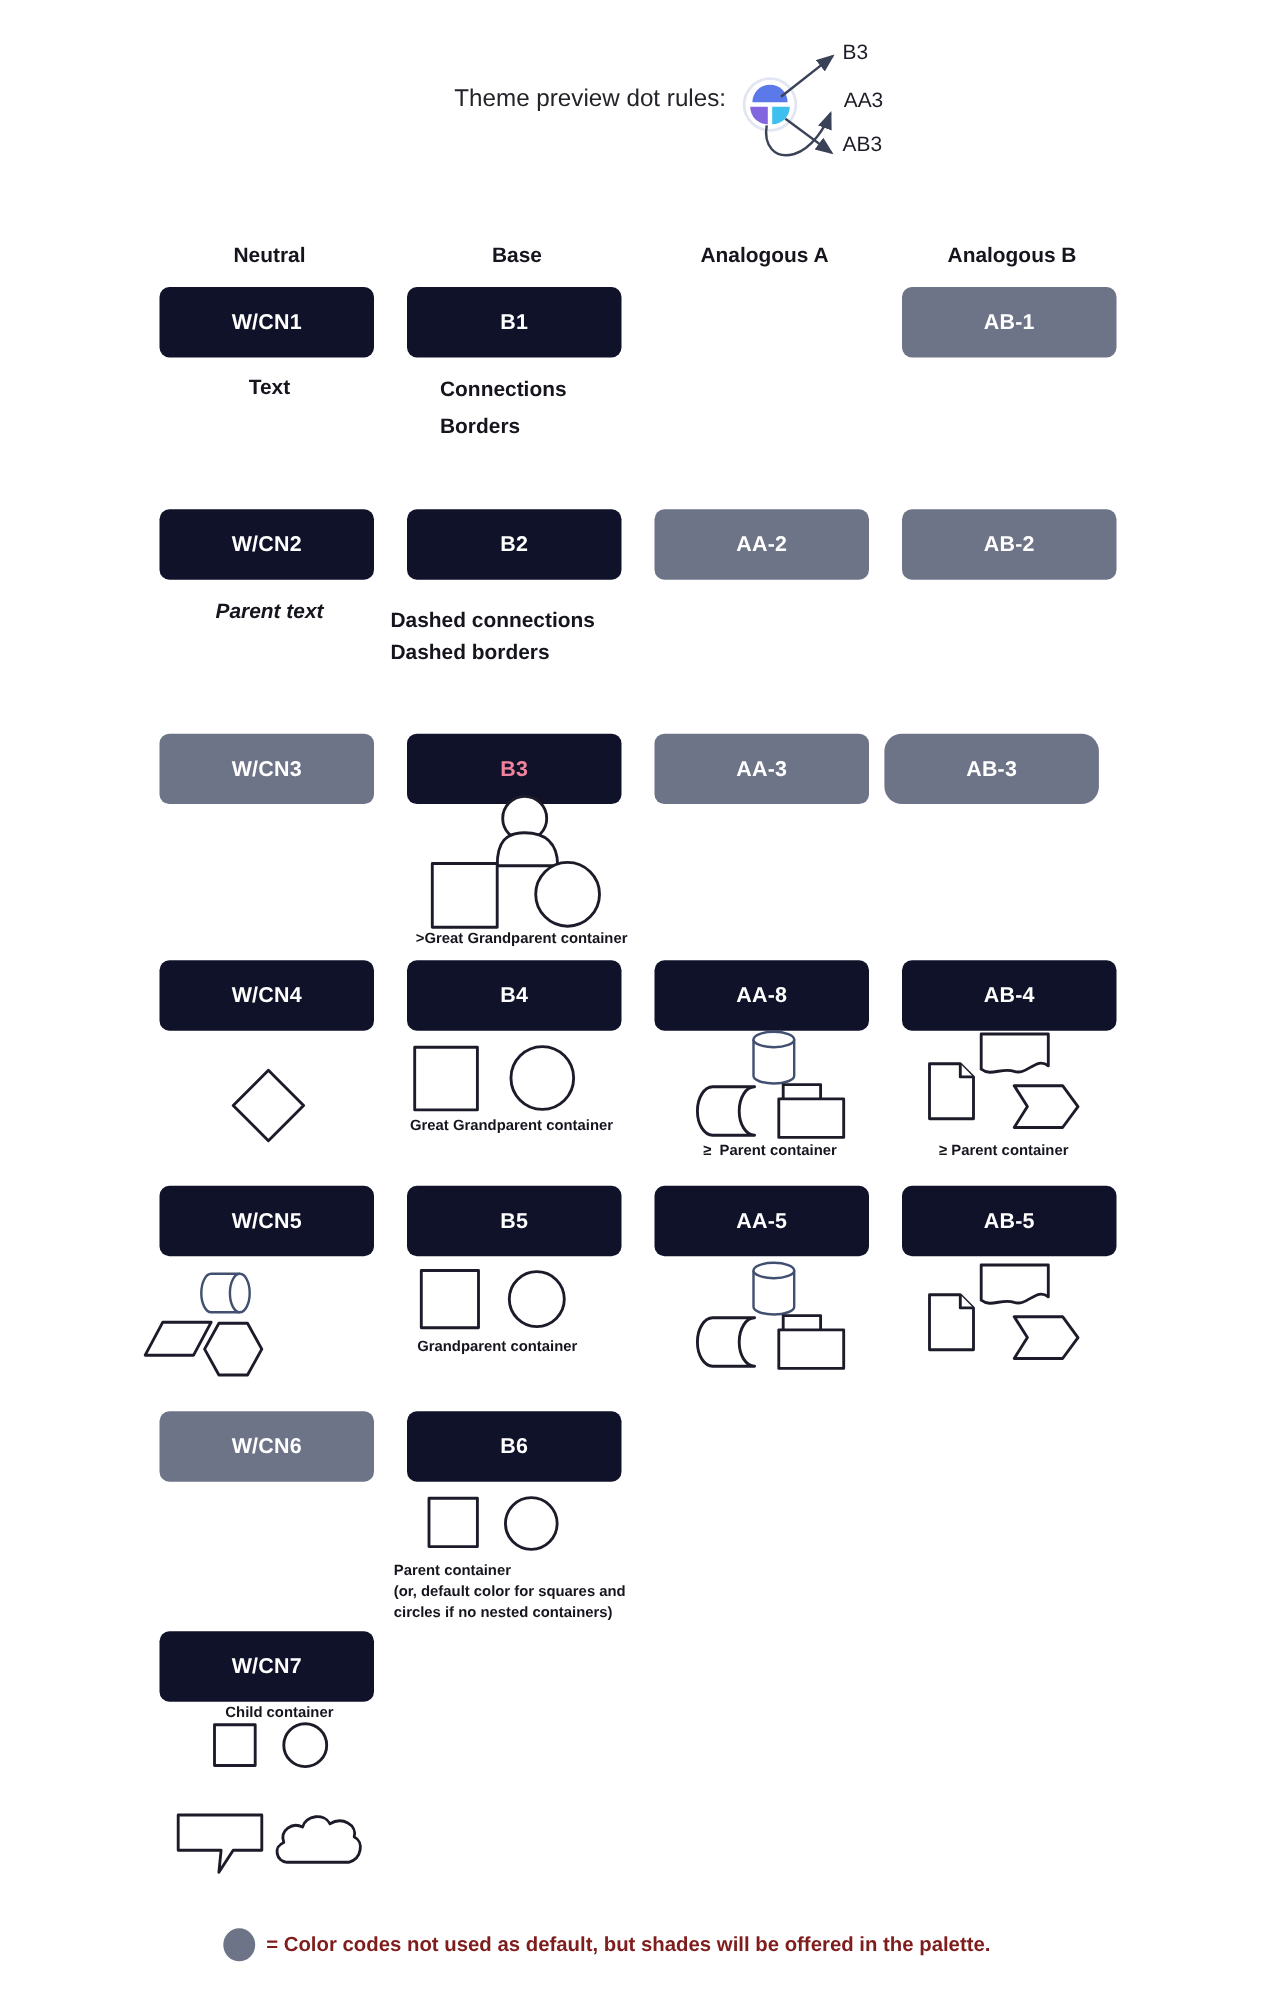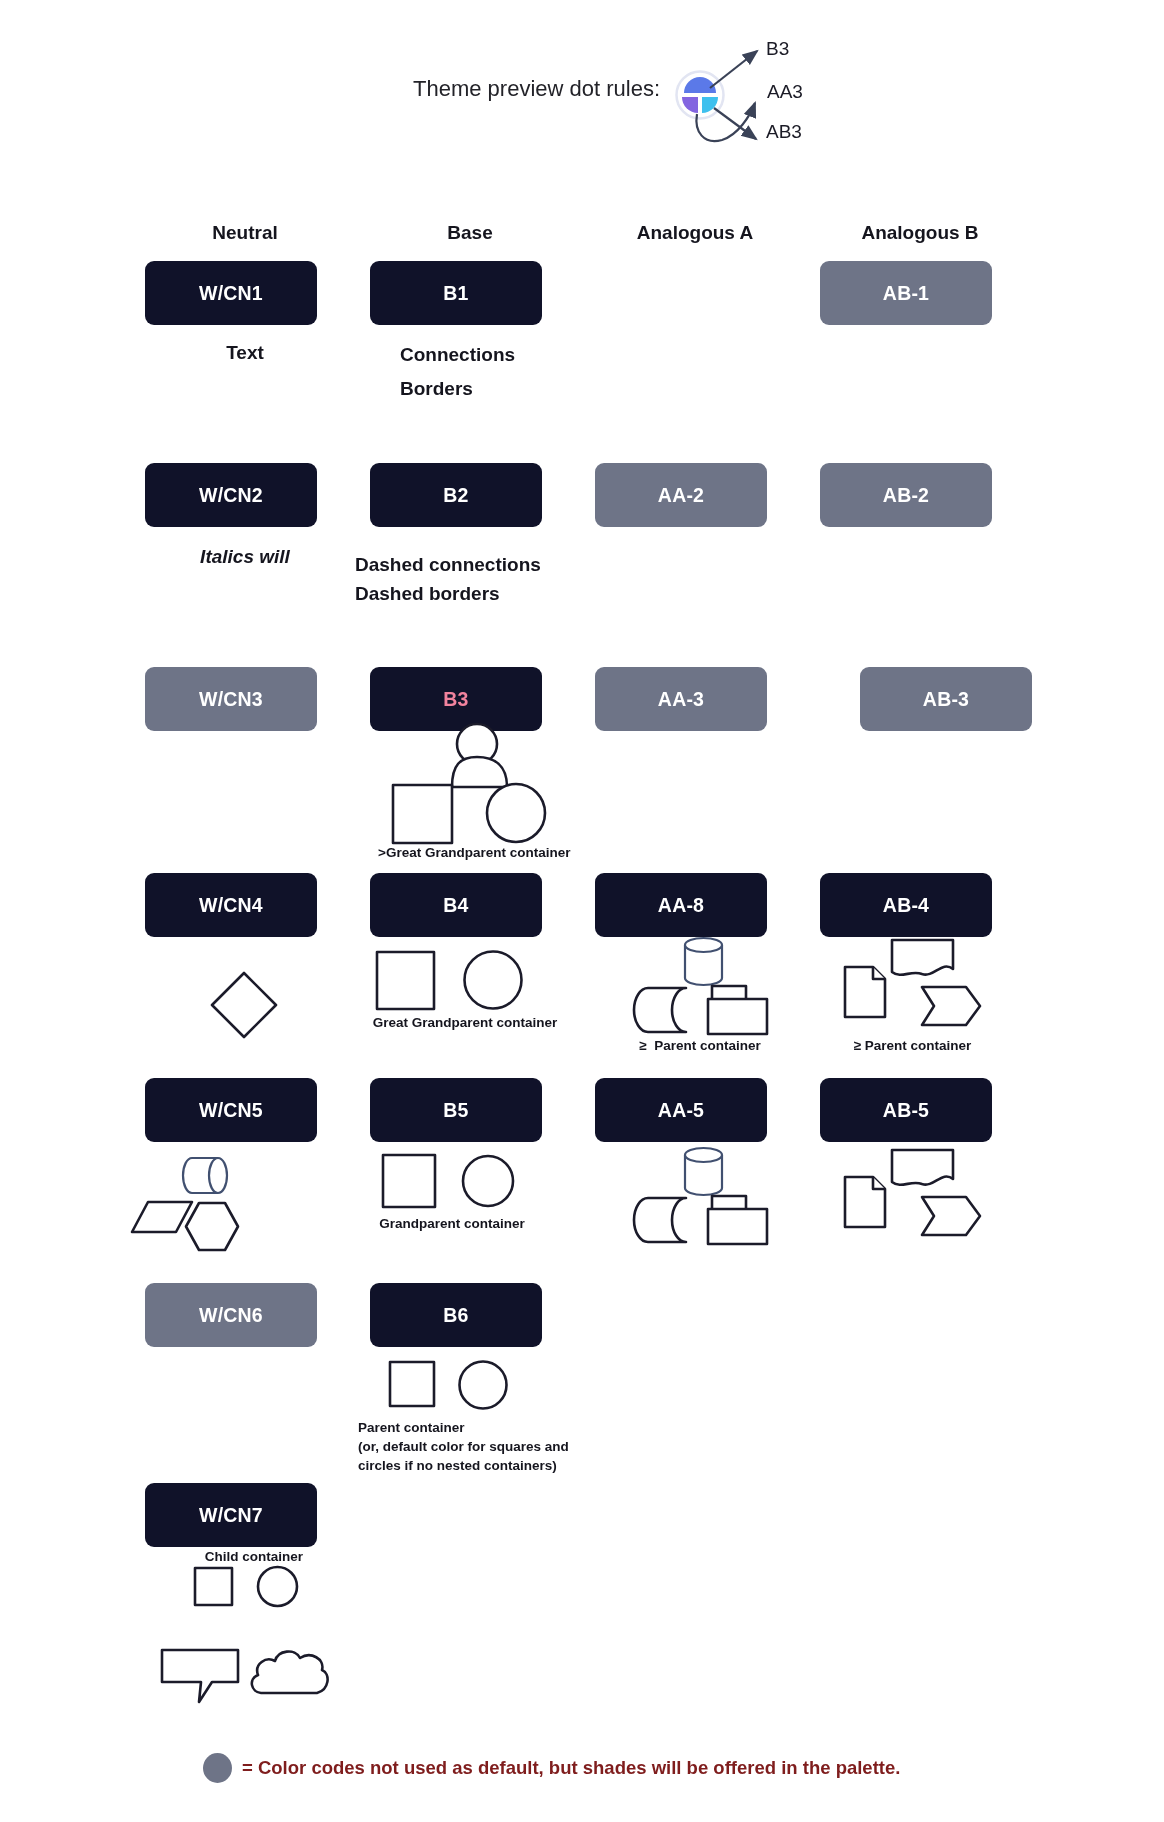--- a/index.html
+++ b/index.html
@@ -1,21 +1,21 @@
 <!DOCTYPE html>
 <html><head>
 <meta charset="utf-8">
 <style>
   html,body{margin:0;padding:0;background:#fff;}
   body{font-family:"Liberation Sans","DejaVu Sans",sans-serif;}
   #stage{position:relative;width:1164px;height:1822px;background:#fff;overflow:hidden;}
   .title{position:absolute;font-size:22px;font-weight:400;color:#232329;margin-left:45px;}
   .dot-label{position:absolute;font-size:19px;font-weight:500;color:#1b1b26;}
   .header{position:absolute;width:200px;text-align:center;font-weight:700;font-size:19px;color:#15151e;}
-  .swatch{position:absolute;width:172px;height:64px;border-radius:9px;display:flex;align-items:center;justify-content:center;
+  .swatch{position:absolute;width:195px;height:64px;border-radius:9px;display:flex;align-items:center;justify-content:center;
           font-weight:700;font-size:19.5px;color:#fff;letter-spacing:.2px;}
   .dark{background:#101229;}
   .gray{background:#6e7487;}
   .pink-text{color:#f2839e;}
   .note{position:absolute;font-weight:700;font-size:19px;color:#15151e;white-space:pre;}
   .center200{width:200px;text-align:center;}
   .italic{font-style:italic;}
   .caption{position:absolute;font-weight:700;font-size:13.5px;color:#15151e;white-space:pre;}
   .ctr{text-align:center;}
   svg.fig{position:absolute;overflow:visible;}
@@ -61,28 +61,28 @@
 
   <div class="note center200" style="left:145px;top:342px;">Text</div>
   <div class="note" style="left:400px;top:344px;">Connections</div>
   <div class="note" style="left:400px;top:378px;">Borders</div>
 
   <div class="swatch dark" style="left:145px;top:463px;">W/CN2</div>
   <div class="swatch dark" style="left:370px;top:463px;">B2</div>
   <div class="swatch gray" style="left:595px;top:463px;">AA-2</div>
   <div class="swatch gray" style="left:820px;top:463px;">AB-2</div>
 
-  <div class="note center200 italic" style="left:145px;top:546px;">Italics will</div>
+  <div class="note center200 italic" style="left:145px;top:546px;">Parent text</div>
   <div class="note" style="left:355px;top:554px;">Dashed connections</div>
   <div class="note" style="left:355px;top:583px;">Dashed borders</div>
 
   <div class="swatch gray" style="left:145px;top:667px;">W/CN3</div>
   <div class="swatch dark pink-text" style="left:370px;top:667px;">B3</div>
   <div class="swatch gray" style="left:595px;top:667px;">AA-3</div>
-  <div class="swatch gray" style="left:860px;top:667px;">AB-3</div>
+  <div class="swatch gray" style="left:804px;top:667px;border-radius:16px;">AB-3</div>
 
   <svg class="fig" style="left:380px;top:722px;" width="180" height="125" viewBox="0 0 180 125">
     <circle class="shape" cx="97" cy="22" r="20"></circle>
     <path class="shape" d="M 72 65 C 72 43, 80 35, 97 35 C 114 35, 127 43, 127 65 Z"></path>
     <rect class="shape" x="13" y="63" width="59" height="58"></rect>
     <circle class="shape" cx="136" cy="91" r="29"></circle>
   </svg>
   <div class="caption" style="left:378px;top:845px;">&gt;Great Grandparent container</div>
 
   <div class="swatch dark" style="left:145px;top:873px;text-align:right;">W/CN4</div>

